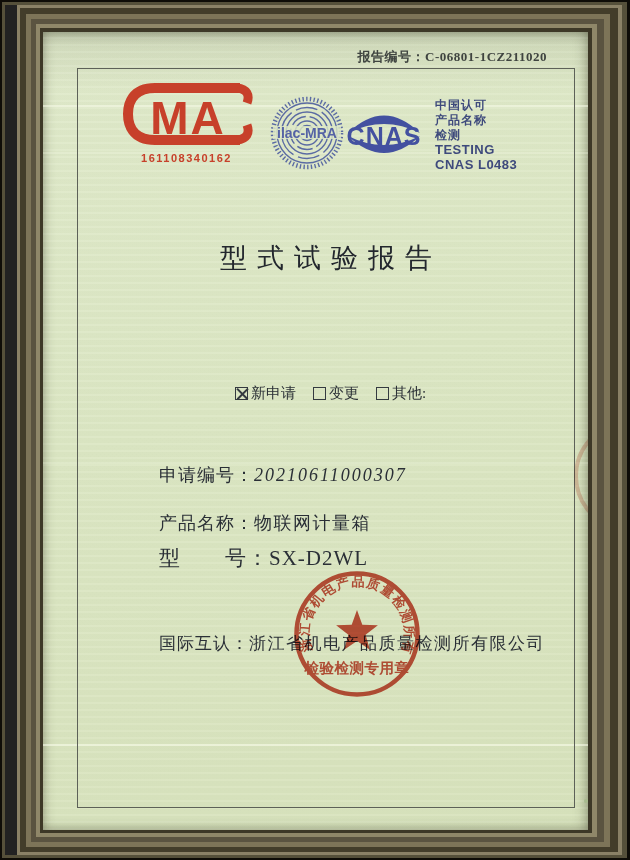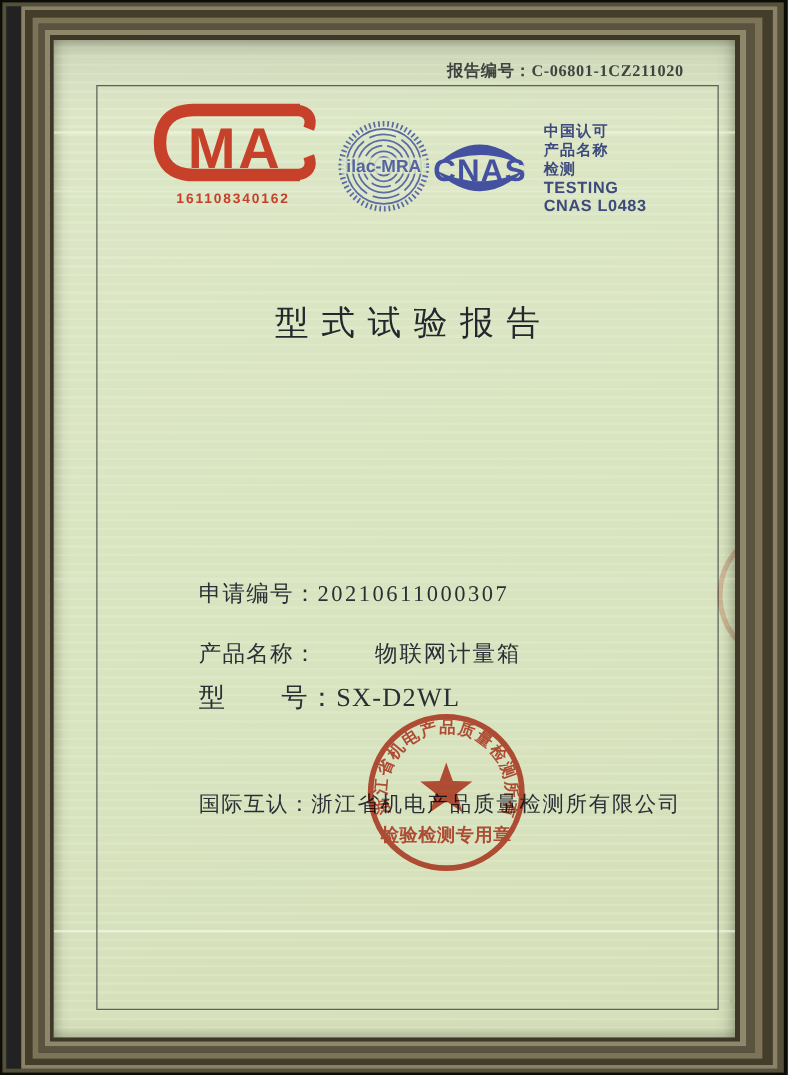--- a/index.html
+++ b/index.html
@@ -55,23 +55,23 @@
   .chk-item{display:flex;align-items:center;gap:3px;}
   .box{position:relative;width:13px;height:13px;border:1.5px solid #343a40;flex:0 0 auto;}
   .box.checked::before,.box.checked::after{content:"";position:absolute;left:-1px;top:4.5px;
     width:15px;height:1.5px;background:#343a40;}
   .box.checked::before{transform:rotate(45deg);}
   .box.checked::after{transform:rotate(-45deg);}
 
   .field{position:absolute;left:116px;color:#2a2f36;white-space:nowrap;}
   .field .lab{letter-spacing:1px;font-family:Liberation Serif, serif;}
   .field-1{top:431px;font-size:18px;}
-  .field-1 .val{letter-spacing:2px;}
+  .field-1 .val{letter-spacing:2px;font-style:italic;}
   .field-2{top:479px;font-size:18px;}
-  .field-2 .val{letter-spacing:1.5px;margin-left:46px;}
+  .field-2 .val{letter-spacing:1.5px;}
   .field-3{top:512px;font-size:21px;}
   .field-3 .val{letter-spacing:1px;}
   .field-4{top:600px;font-size:17px;}
   .field-4 .val{letter-spacing:1.5px;}
 
   .seal{position:absolute;left:249px;top:537px;mix-blend-mode:multiply;opacity:.92;}
   .seal-faint{position:absolute;left:527px;top:384px;opacity:.3;mix-blend-mode:multiply;}
 </style>
 </head>
 <body>
@@ -140,20 +140,34 @@
          <div class="cn">中国认可</div>
          <div class="cn">产品名称</div>
          <div class="cn">检测</div>
          <div class="en">TESTING</div>
          <div class="en">CNAS L0483</div>
        </div>
      </div>
 
      <h1 class="title">型式试验报告</h1>
 
+     <div class="chk-row">
+       <div class="chk-item">
+         <span class="box checked"></span>
+         <span>新申请</span>
+       </div>
+       <div class="chk-item">
+         <span class="box"></span>
+         <span>变更</span>
+       </div>
+       <div class="chk-item">
+         <span class="box"></span>
+         <span>其他:</span>
+       </div>
+     </div>
 
      <div class="field field-1">
        <span class="lab">申请编号：</span><span class="val">20210611000307</span>
      </div>
      <div class="field field-2">
        <span class="lab">产品名称：</span><span class="val">物联网计量箱</span>
      </div>
      <div class="field field-3">
        <span class="lab">型　　号：</span><span class="val">SX-D2WL</span>
      </div>

